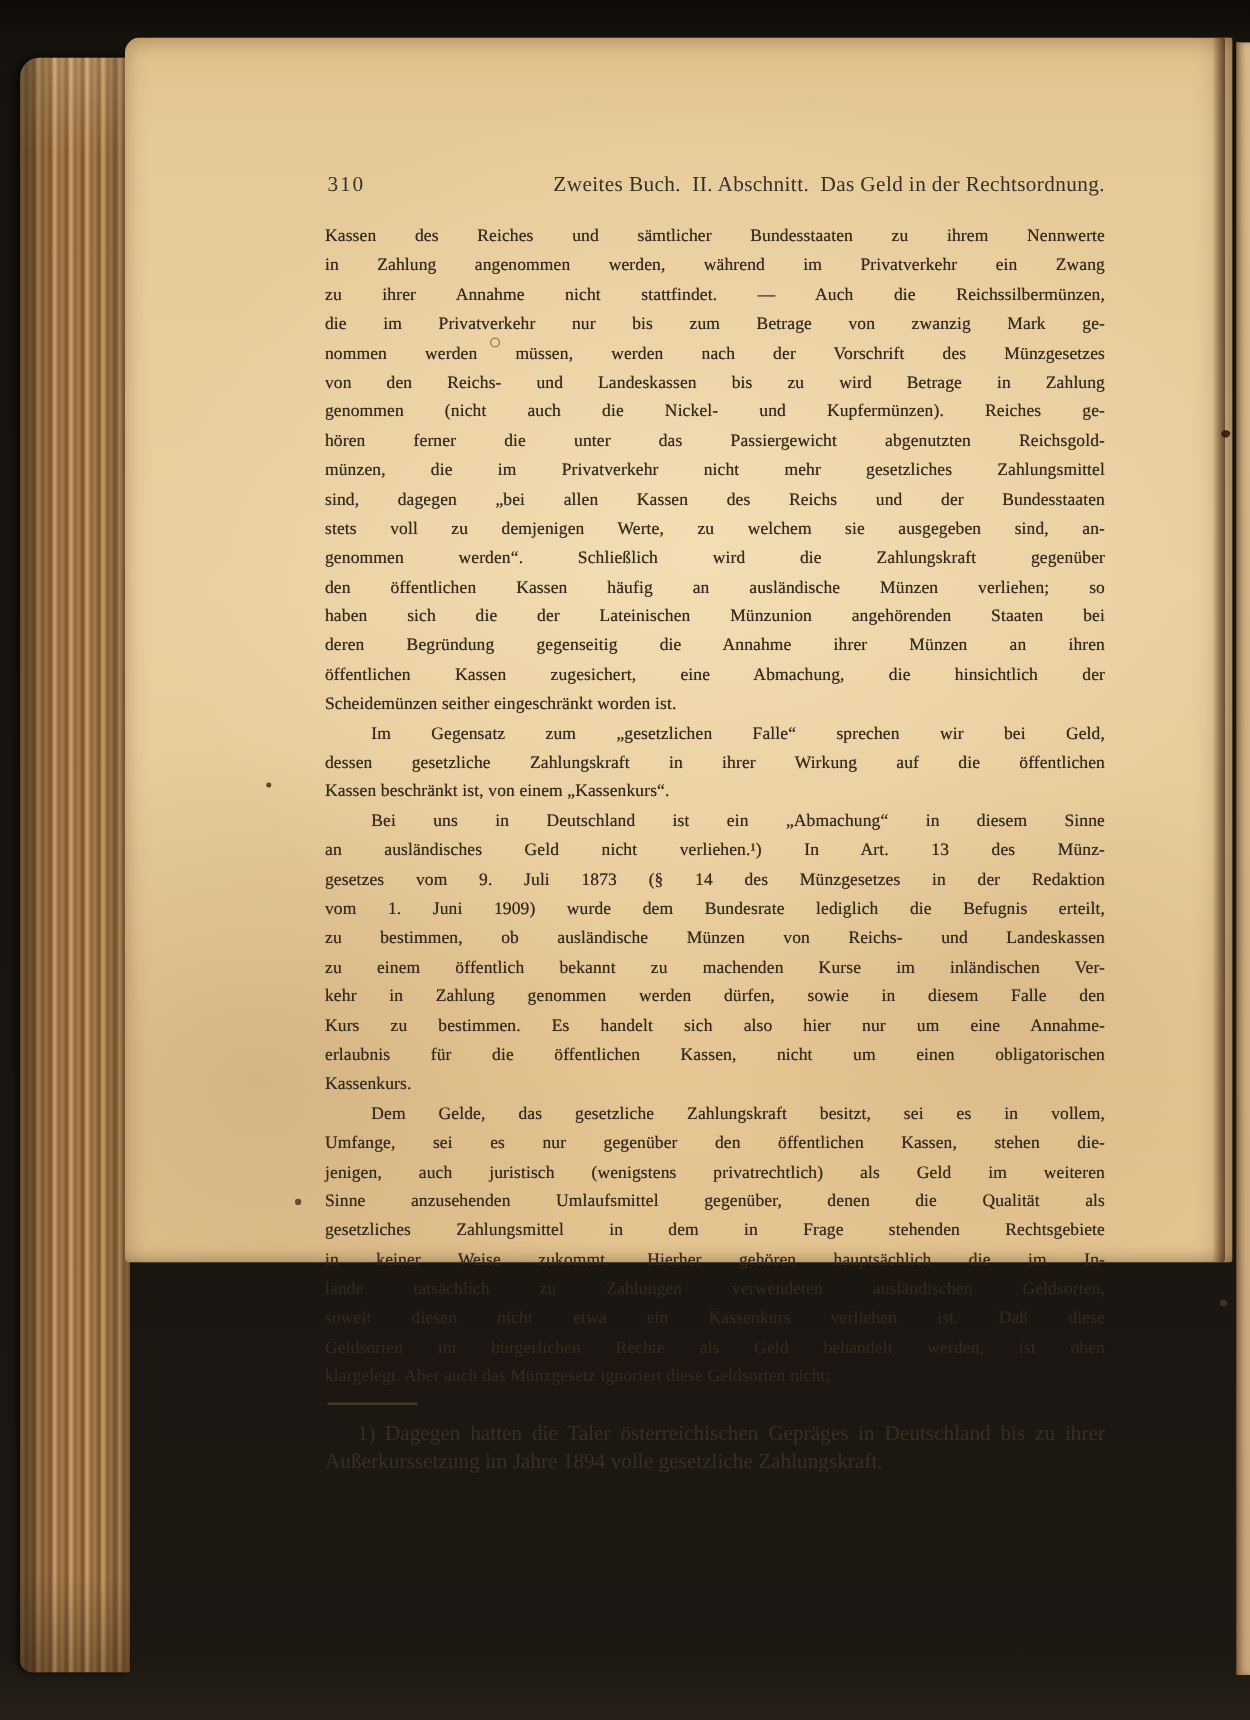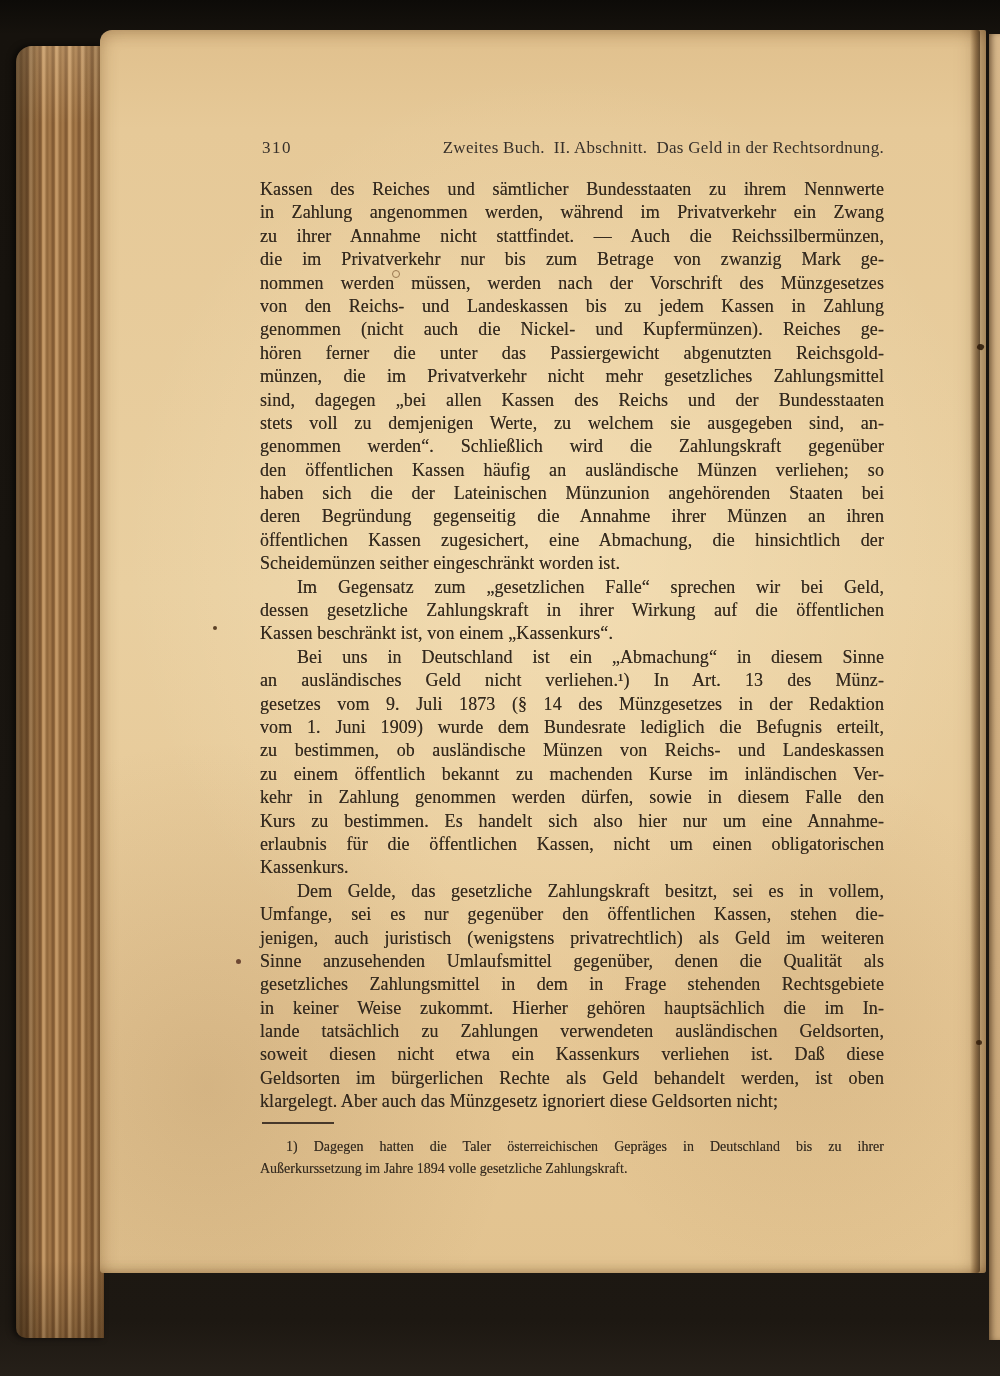--- a/index.html
+++ b/index.html
@@ -14,21 +14,21 @@
     position:absolute;left:16px;top:46px;width:88px;height:1292px;
     border-radius:16px 4px 0 10px;
     background:
       linear-gradient(90deg,rgba(30,18,6,.55) 0%,rgba(30,18,6,0) 30%,rgba(30,18,6,0) 72%,rgba(60,38,16,.35) 100%),
       linear-gradient(180deg,rgba(255,230,190,.18) 0%,rgba(0,0,0,0) 6%,rgba(0,0,0,0) 94%,rgba(20,10,0,.25) 100%),
       repeating-linear-gradient(90deg,#b68a58 0px,#c99e6c 2px,#8e6539 5px,#a87c4c 8px,#7c5530 11px,#9c7244 13px);
     box-shadow:-3px 0 6px rgba(0,0,0,.6);
   }
   
   .page{
-    position:absolute;left:100px;top:30px;width:886px;height:1243px;
+    position:absolute;left:100px;top:30px;width:886px;height:980px;
     border-radius:12px 2px 3px 4px;
     background:
       radial-gradient(ellipse 70% 55% at 52% 42%,rgba(255,240,205,.45) 0%,rgba(255,240,205,0) 70%),
       radial-gradient(ellipse 40% 30% at 80% 80%,rgba(120,80,40,.10) 0%,rgba(120,80,40,0) 70%),
       radial-gradient(ellipse 50% 40% at 12% 85%,rgba(110,70,30,.14) 0%,rgba(110,70,30,0) 70%),
       linear-gradient(180deg,#e0c08d 0%,#e6c998 8%,#e9cfa0 45%,#e6c795 80%,#e2c390 100%);
     box-shadow:
       inset -16px 0 22px -10px rgba(80,48,16,.55),
       inset 5px 5px 14px rgba(130,90,45,.28),
       inset 0 -6px 12px -6px rgba(110,70,30,.35);
@@ -43,30 +43,30 @@
   .page-sliver{
     position:absolute;left:989px;top:34px;width:11px;height:1306px;
     background:linear-gradient(180deg,#d9b98c 0%,#d2b082 50%,#c8a678 100%);
     box-shadow:inset 5px 0 7px -3px rgba(50,28,8,.7);
   }
   .header{position:absolute;top:108px;left:160px;width:624px;height:22px;color:#37302a;font-size:17px;}
   .pagenum{position:absolute;left:2px;top:0;letter-spacing:1.5px;}
   .running-title{display:block;text-align:right;white-space:pre;letter-spacing:.3px;}
   .text-block{position:absolute;top:148px;left:160px;width:624px;color:#33291e;}
   .line{
-    font-size:18px;height:23.4px;line-height:23.4px;
+    font-size:14px;height:23.4px;line-height:23.4px;
     text-align:justify;text-align-last:justify;letter-spacing:.1px;
     text-shadow:0 0 .6px rgba(50,40,28,.65);
   }
   .lastline{text-align-last:auto;}
   .para.indent .line:first-child{text-indent:37px;}
   .footnote-rule{position:absolute;top:1092px;left:162px;width:72px;border-top:2px solid #47382a;}
   .footnote{position:absolute;top:1106px;left:160px;width:624px;color:#372d21;}
   .fline{
-    font-size:14px;height:21.5px;line-height:21.5px;
+    font-size:17px;height:21.5px;line-height:21.5px;
     text-align:justify;text-align-last:justify;
     text-shadow:0 0 .5px rgba(55,45,33,.6);
   }
   .fline:first-child{text-indent:26px;}
   .fline.lastline{text-align-last:auto;}
   
   .speck{position:absolute;border-radius:50%;}
   .speck-ring{width:6px;height:6px;border:1.5px solid #9a7850;background:transparent;left:292px;top:240px;}
   .speck-dot-left{width:5px;height:5px;background:#6d4833;left:136px;top:929px;}
   .speck-dot-stack{width:4px;height:4px;background:#5d4227;left:113px;top:596px;}
@@ -83,21 +83,21 @@
       <span class="pagenum">310</span>
       <span class="running-title">Zweites Buch.  II. Abschnitt.  Das Geld in der Rechtsordnung.</span>
     </div>
     <div class="text-block">
         <div class="para">
           <div class="line">Kassen des Reiches und sämtlicher Bundesstaaten zu ihrem Nennwerte</div>
           <div class="line">in Zahlung angenommen werden, während im Privatverkehr ein Zwang</div>
           <div class="line">zu ihrer Annahme nicht stattfindet. — Auch die Reichssilbermünzen,</div>
           <div class="line">die im Privatverkehr nur bis zum Betrage von zwanzig Mark ge-</div>
           <div class="line">nommen werden müssen, werden nach der Vorschrift des Münzgesetzes</div>
-          <div class="line">von den Reichs- und Landeskassen bis zu jedem Kassen in Zahlung</div>
+          <div class="line">von den Reichs- und Landeskassen bis zu wird Betrage in Zahlung</div>
           <div class="line">genommen (nicht auch die Nickel- und Kupfermünzen). Reiches ge-</div>
           <div class="line">hören ferner die unter das Passiergewicht abgenutzten Reichsgold-</div>
           <div class="line">münzen, die im Privatverkehr nicht mehr gesetzliches Zahlungsmittel</div>
           <div class="line">sind, dagegen „bei allen Kassen des Reichs und der Bundesstaaten</div>
           <div class="line">stets voll zu demjenigen Werte, zu welchem sie ausgegeben sind, an-</div>
           <div class="line">genommen werden“. Schließlich wird die Zahlungskraft gegenüber</div>
           <div class="line">den öffentlichen Kassen häufig an ausländische Münzen verliehen; so</div>
           <div class="line">haben sich die der Lateinischen Münzunion angehörenden Staaten bei</div>
           <div class="line">deren Begründung gegenseitig die Annahme ihrer Münzen an ihren</div>
           <div class="line">öffentlichen Kassen zugesichert, eine Abmachung, die hinsichtlich der</div>

